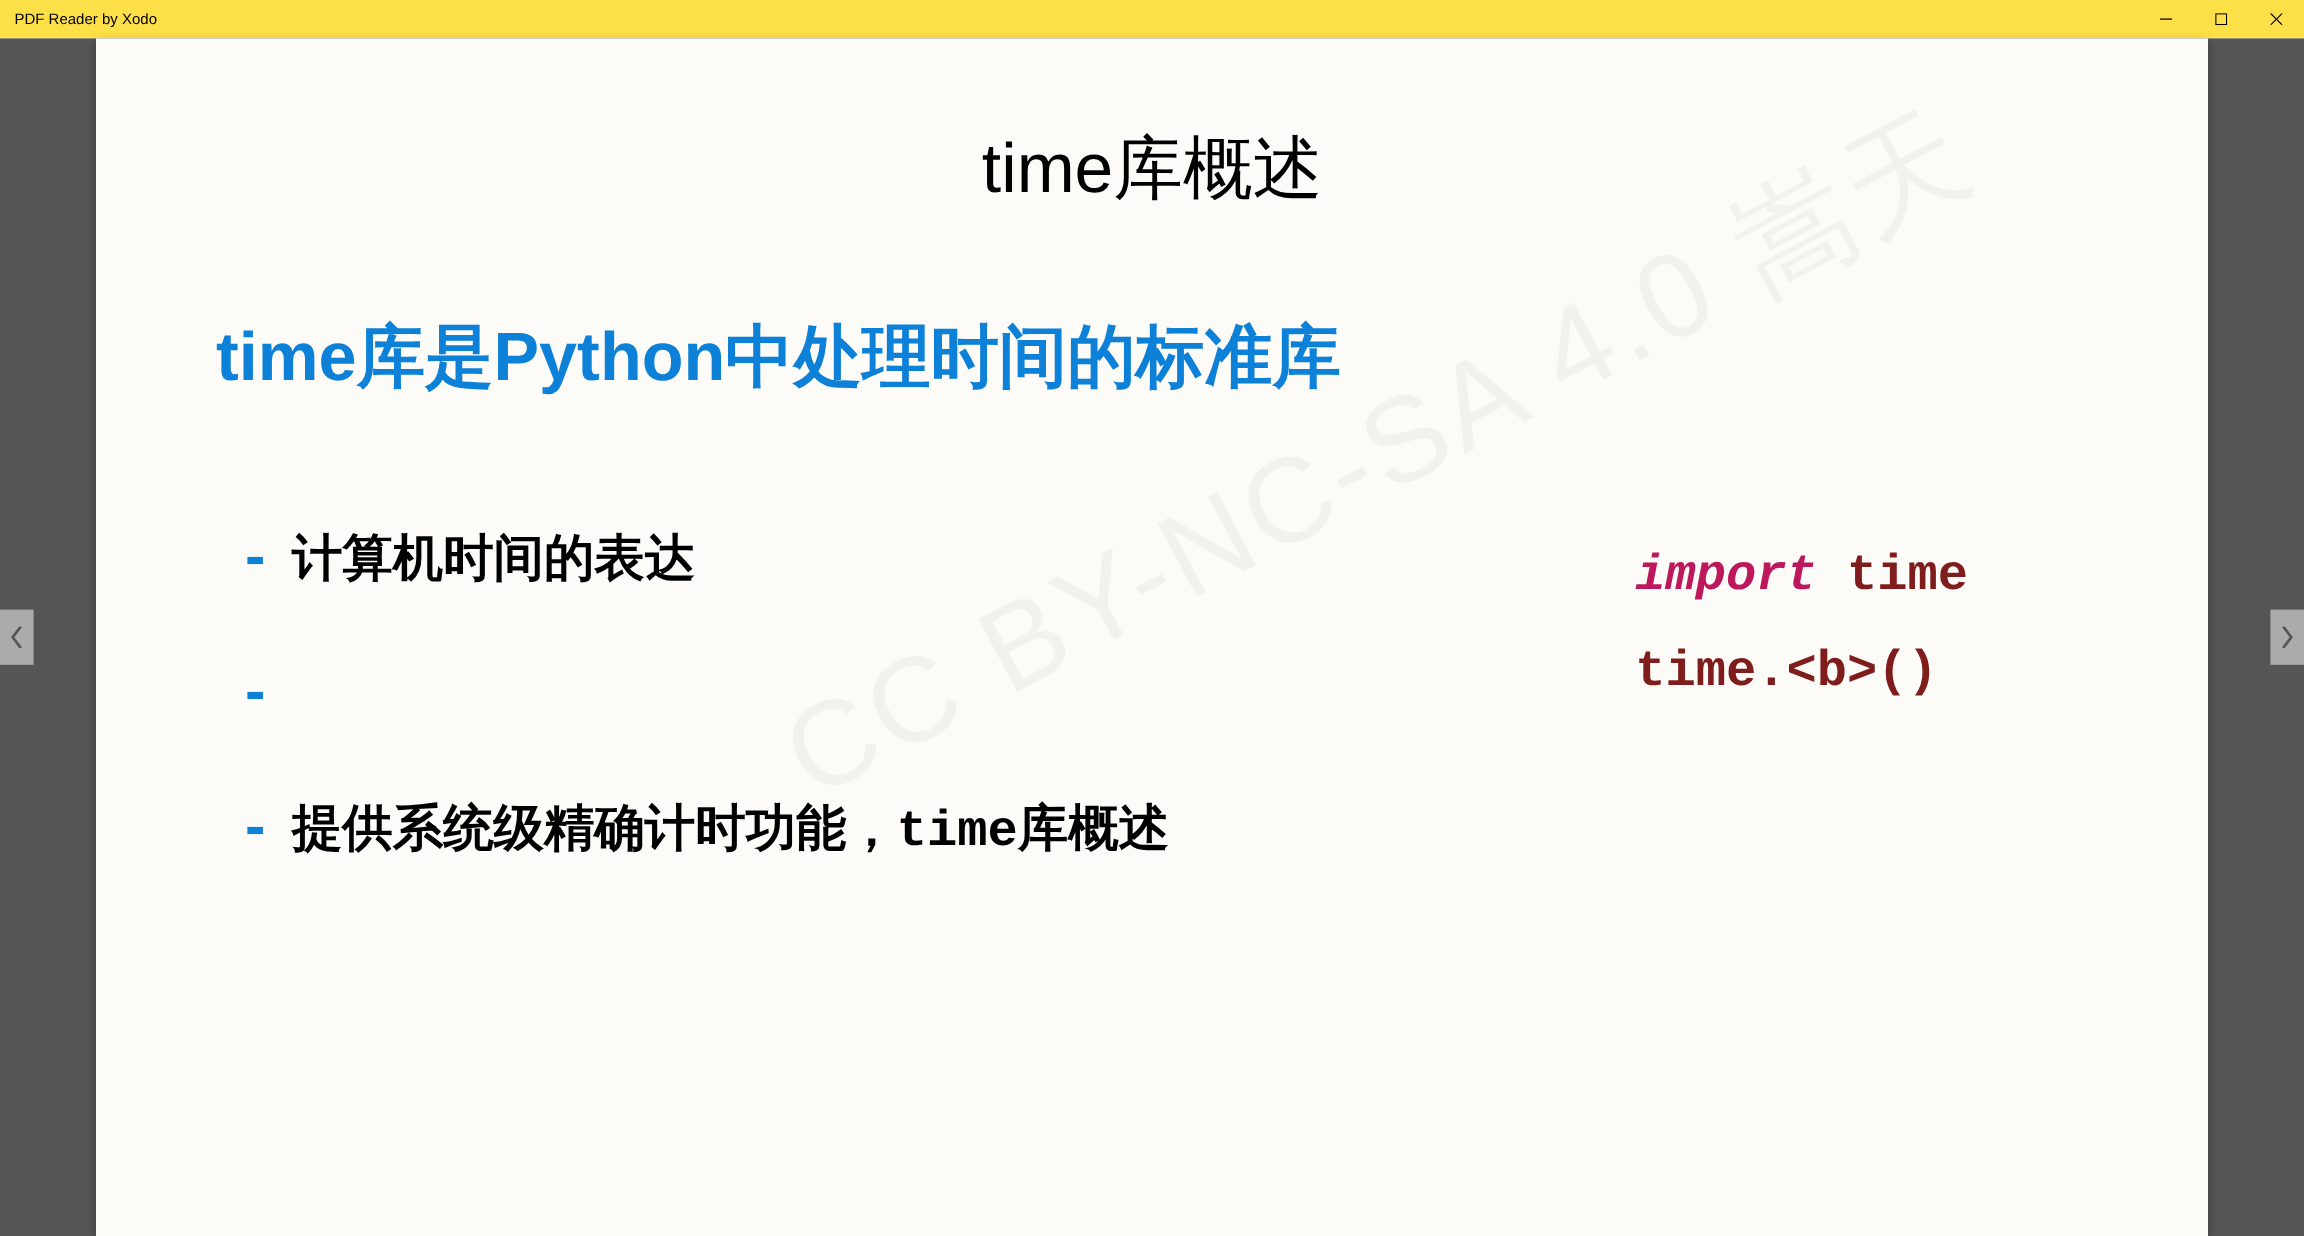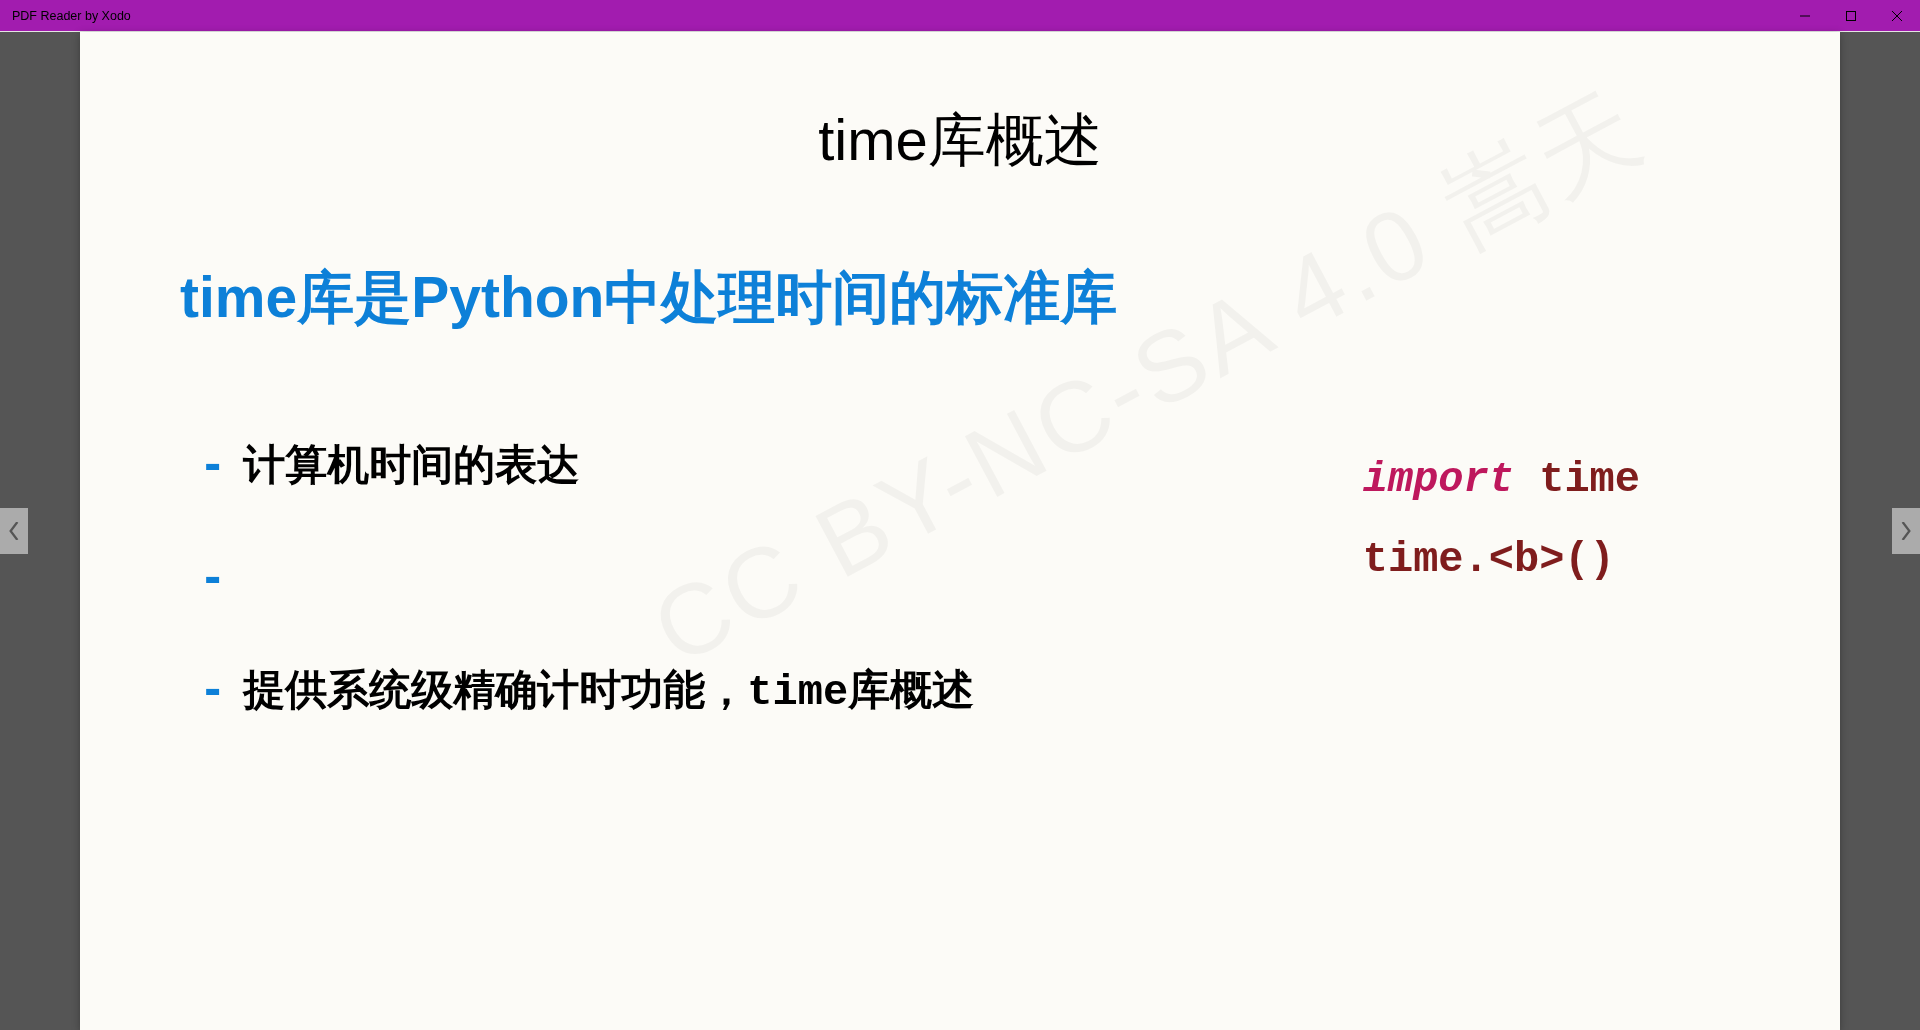--- a/index.html
+++ b/index.html
@@ -9,21 +9,21 @@
     }
     body {
       font-family: "Segoe UI", "Microsoft YaHei", sans-serif;
       background: #f0f0f0;
       overflow: hidden;
       width: 1920px;
       height: 1030px;
     }
     .titlebar {
       height: 32px;
-      background: #a21caf;
+      background: #fde047;
       display: flex;
       align-items: center;
       justify-content: space-between;
       padding: 0 0 0 12px;
       border-bottom: 1px solid #e5e5e5;
     }
     .titlebar-title {
       font-size: 12.5px;
       color: #000;
     }

